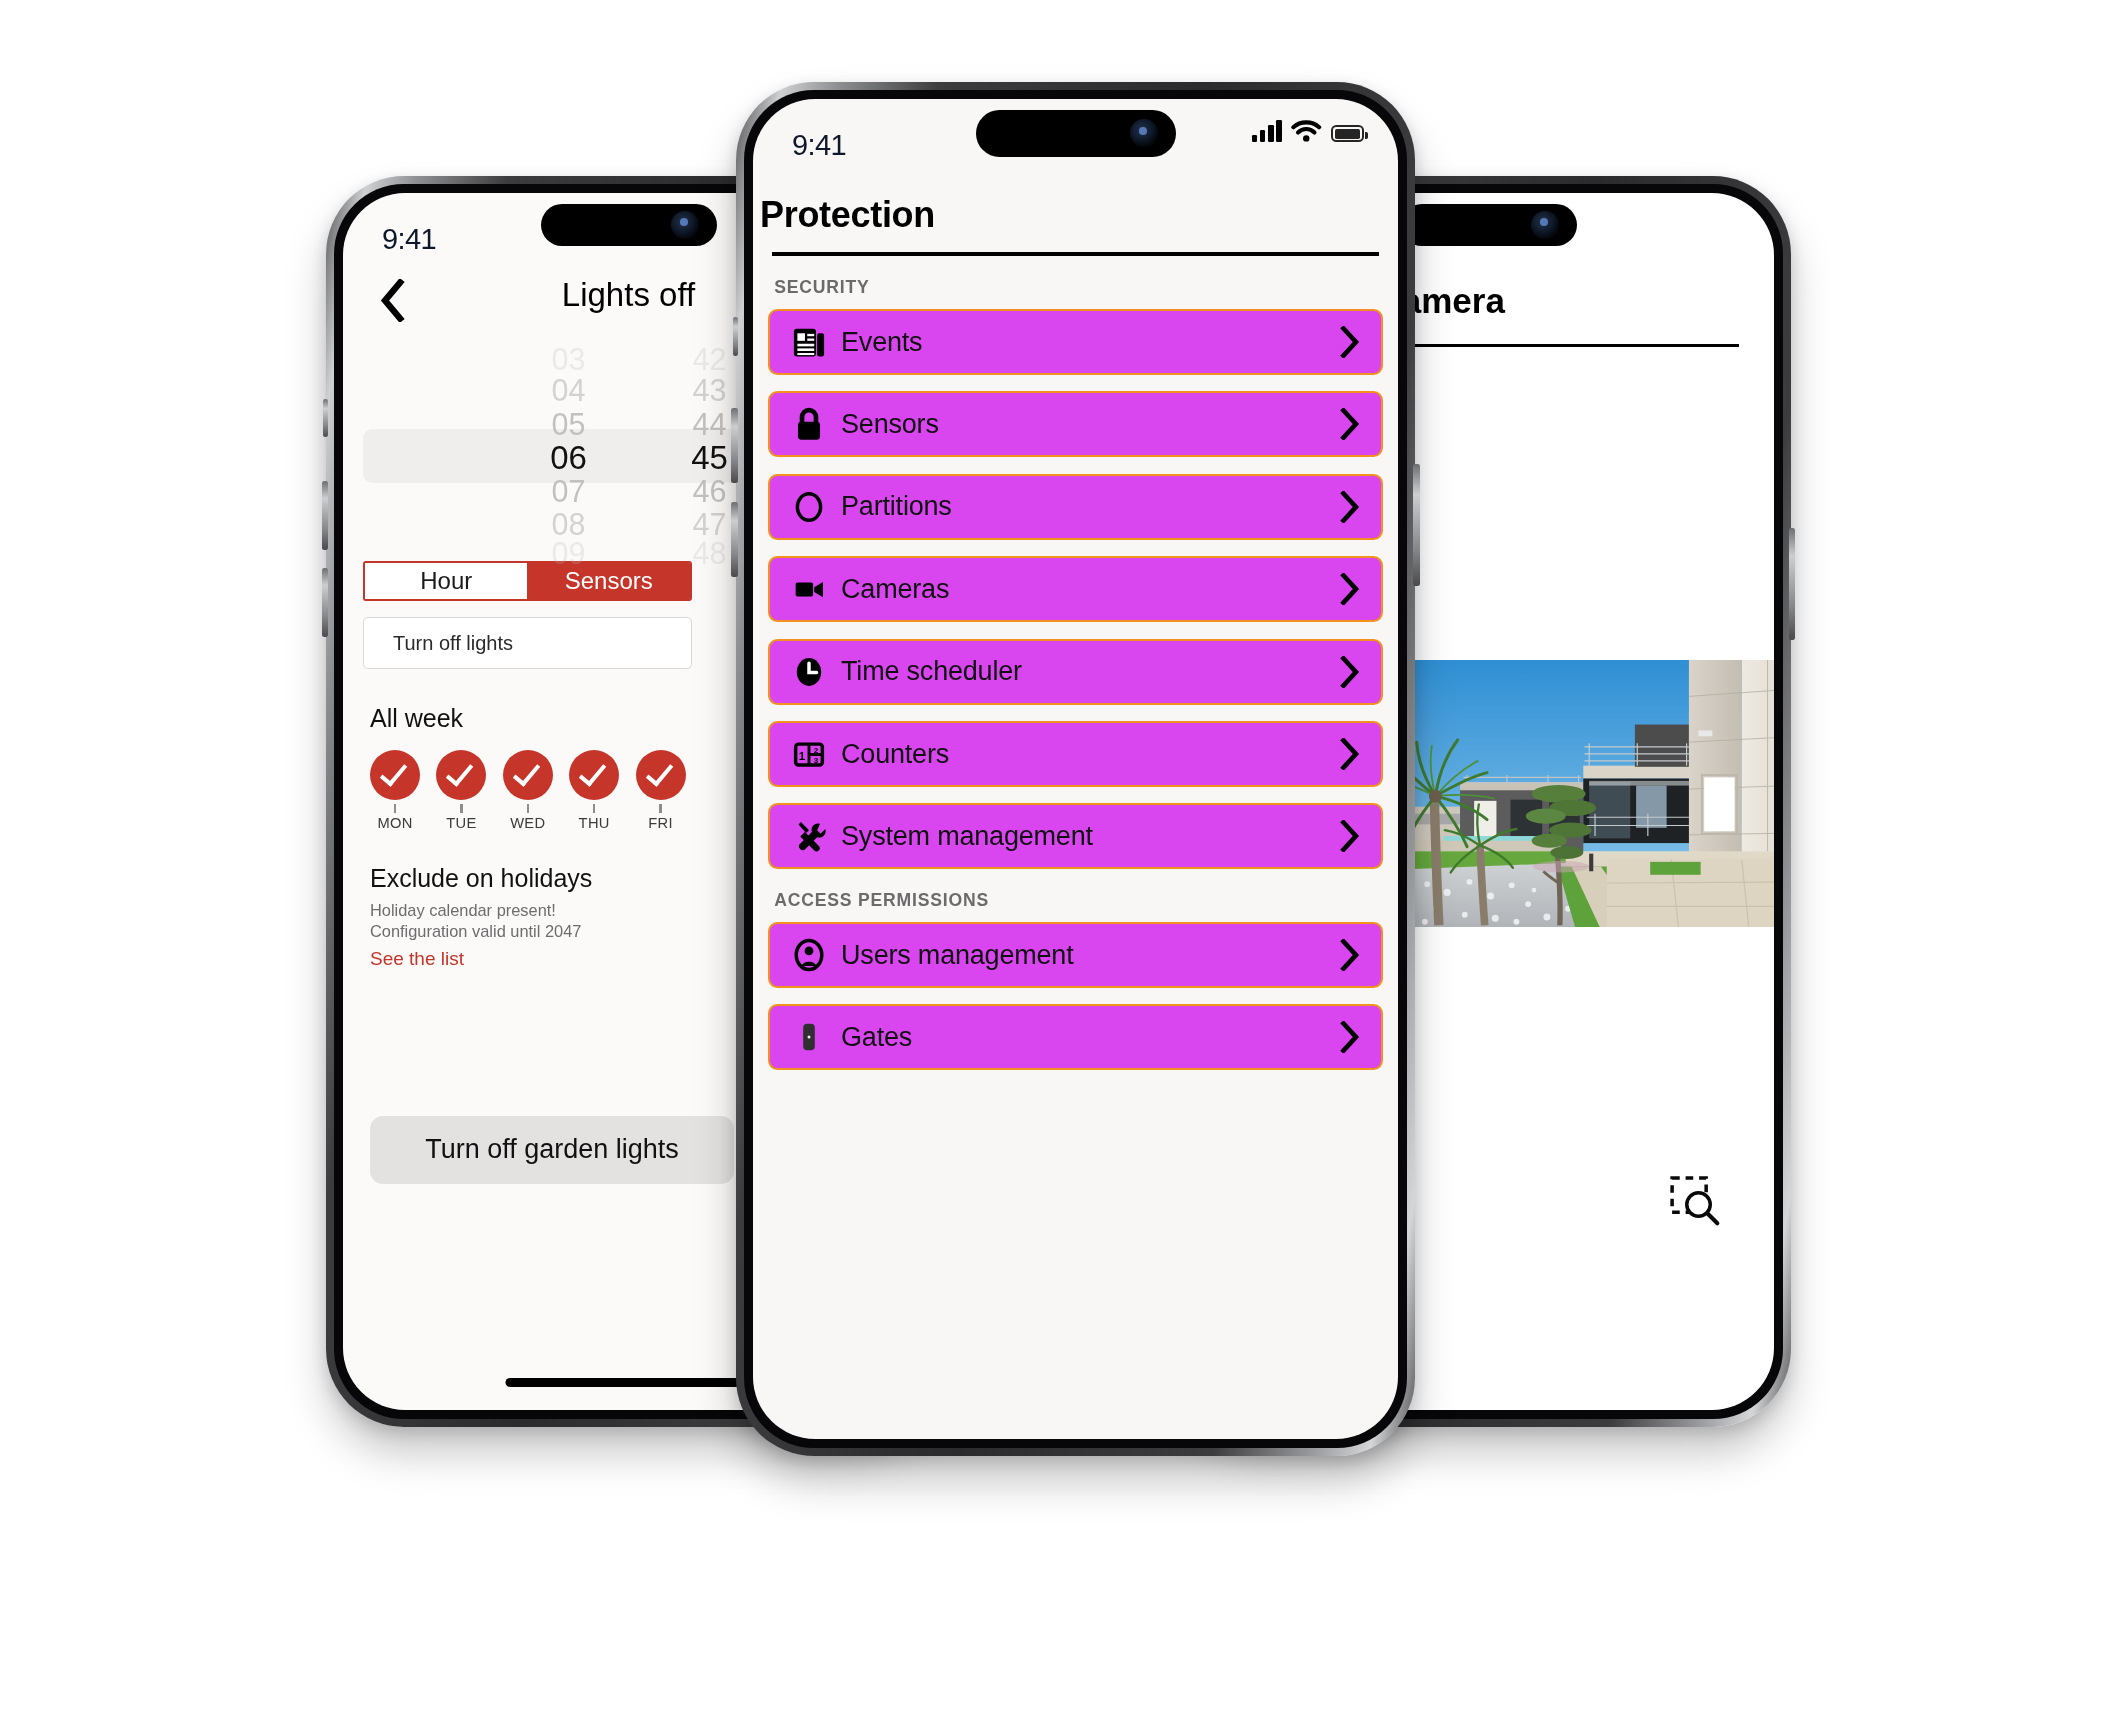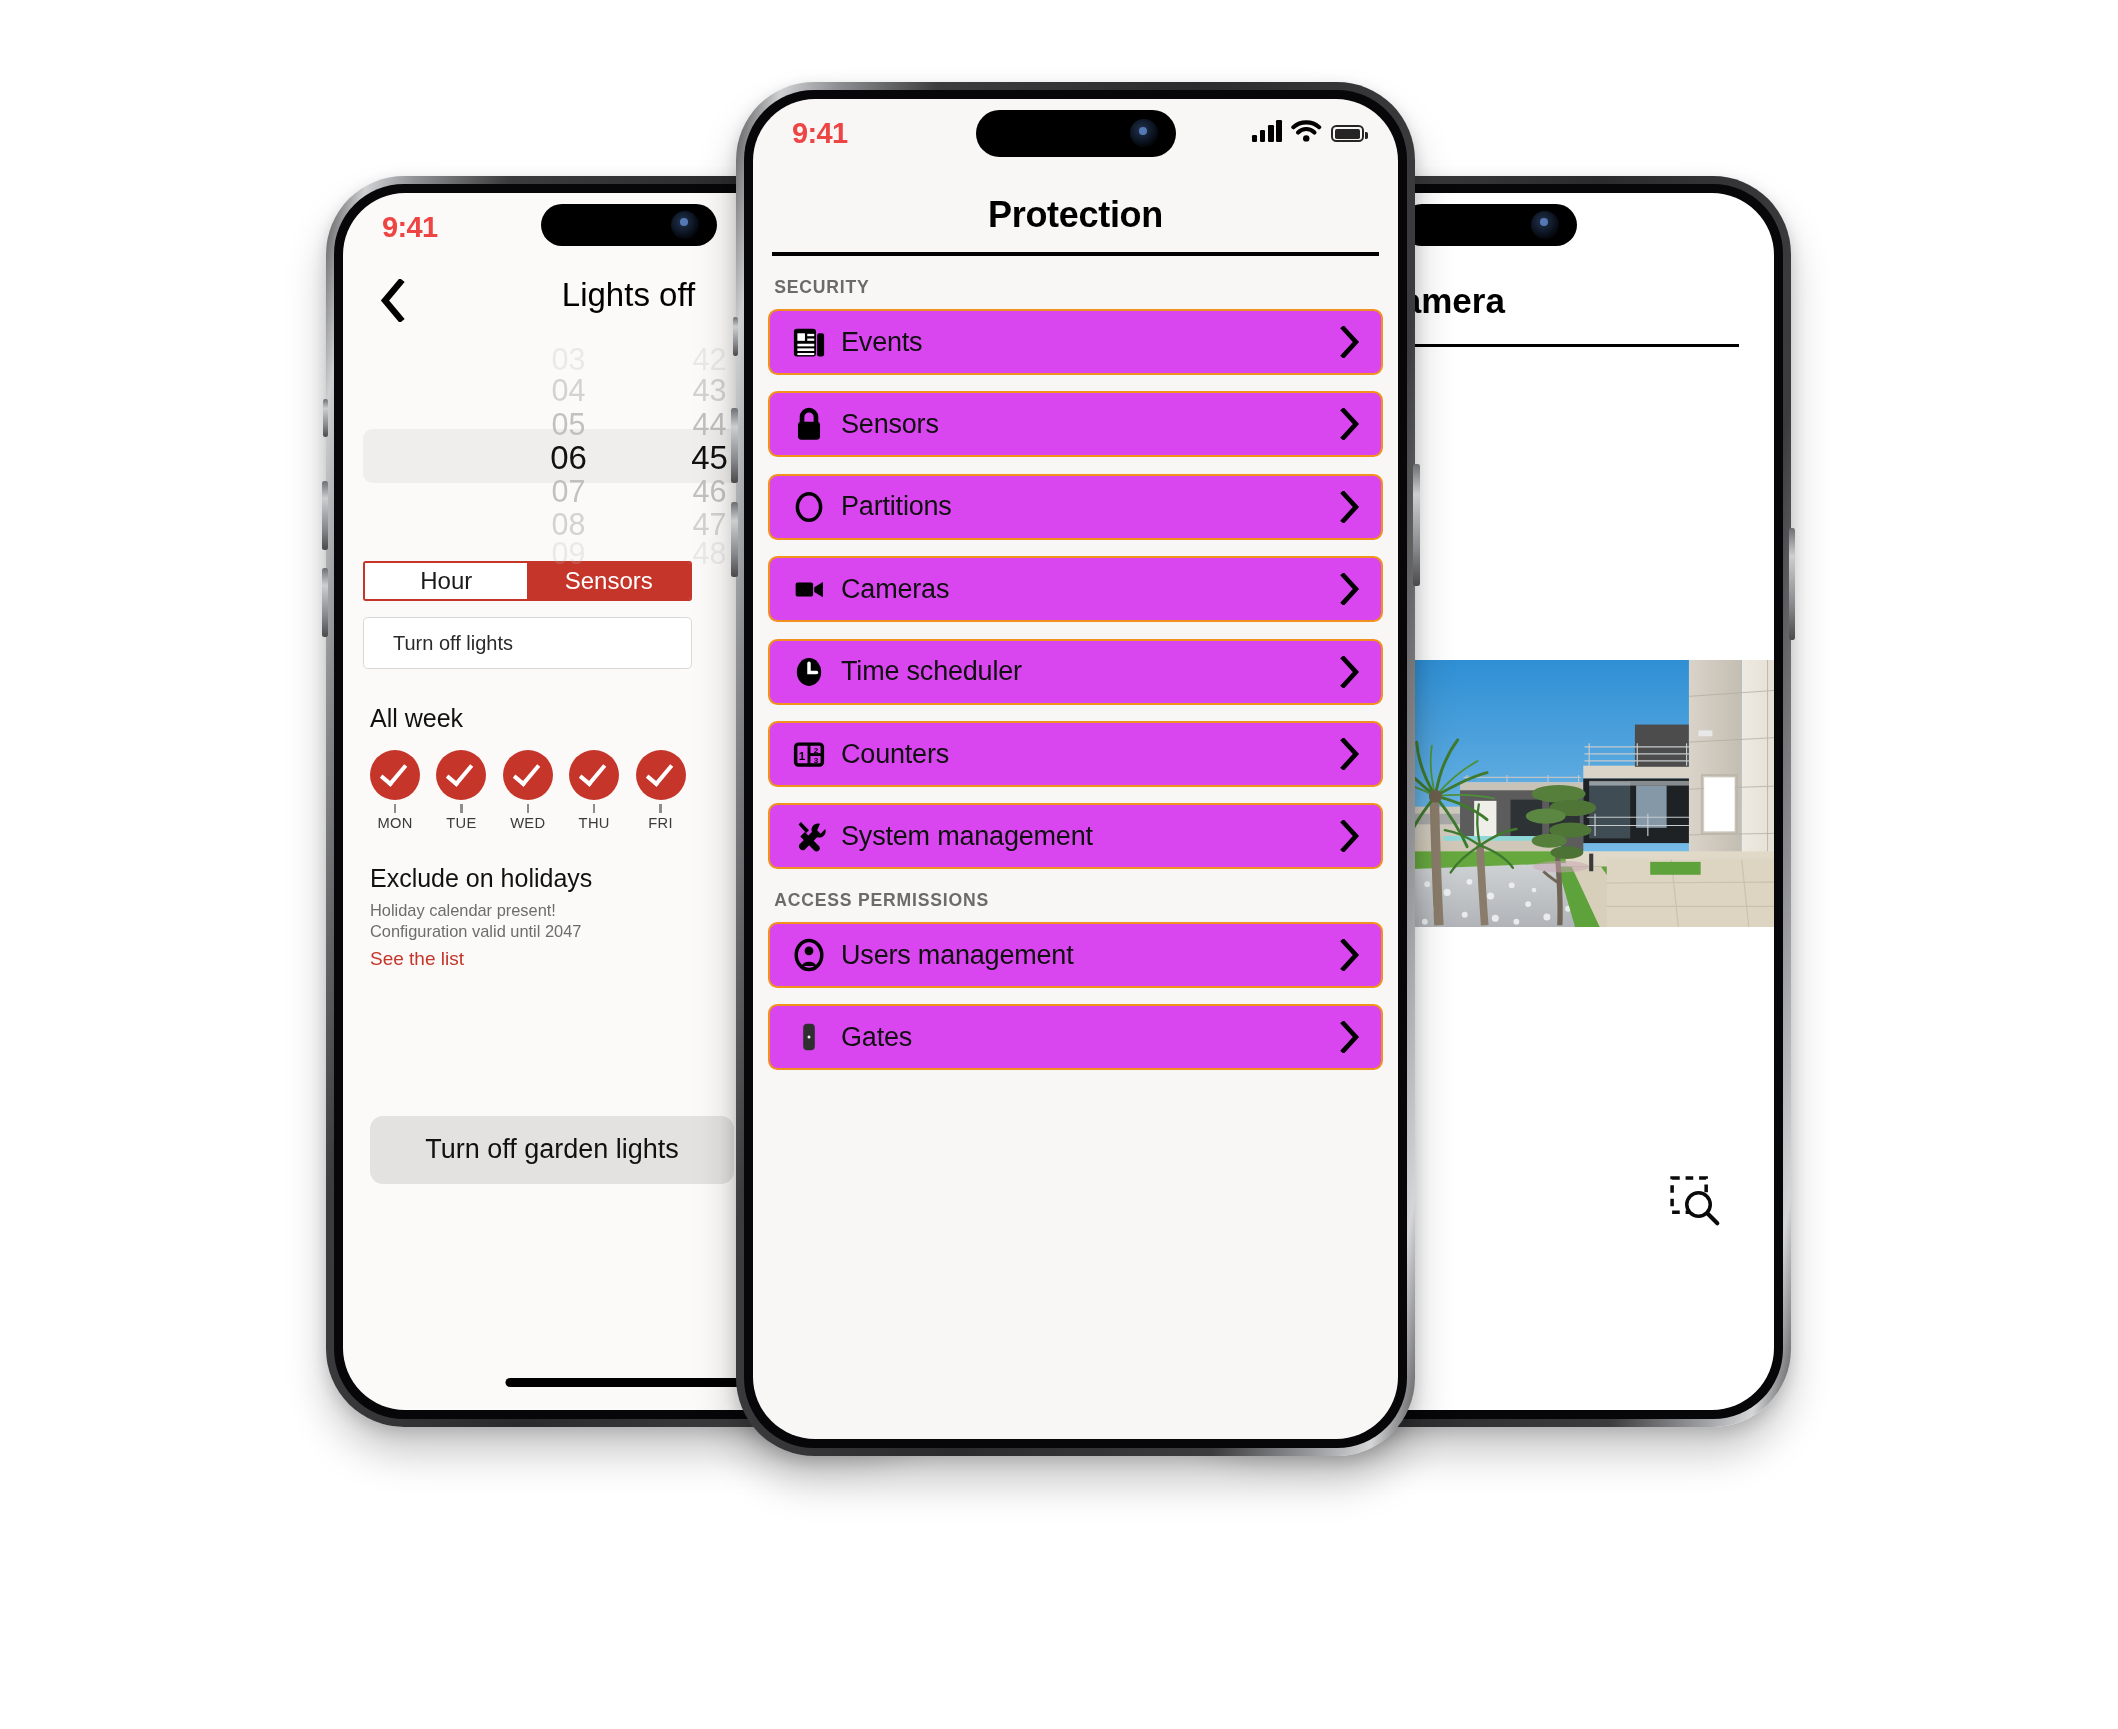--- a/index.html
+++ b/index.html
@@ -32,41 +32,41 @@
     width: 100%; height: 100%;
     border-radius: 62px;
     background: #f8f7f5;
     overflow: hidden;
   }
   .btn-side { position:absolute; background: linear-gradient(180deg,#6d6e71,#cdced0 25%,#86878a 70%,#4a4a4c);
               border-radius: 2.3px; }
 
   
   .statusbar { position:absolute; left:0; right:0; top:0; height:70px; z-index:5; }
-  .sb-time { position:absolute; left:39px; top:18px; font-size:29px; font-weight:700; color:#ef4444;
+  .sb-time { position:absolute; left:39px; top:30px; font-size:29px; font-weight:400; color:#0f172a;
              letter-spacing:-0.6px; }
   .island { position:absolute; top:10.6px; border-radius:36px; background:#000; }
   .island .lens { position:absolute; right:17.6px; top:50%; transform:translateY(-50%);
                   width:28px; height:28px; border-radius:50%;
                   background: radial-gradient(circle at 42% 38%, #22334e 0%, #0d1624 48%, #05070c 70%); }
   .island .lens::after{content:"";position:absolute;left:34%;top:28%;width:7.6px;height:7.6px;border-radius:50%;
                   background:#5e86c9;opacity:.85;}
   .sb-right { position:absolute; right:34px; top:20px; display:flex; align-items:flex-end; gap:9.4px; }
   .bars { display:flex; align-items:flex-end; gap:2.9px; height:22px;}
   .bars i { display:block; width:5.3px; background:#000; border-radius:1.2px; }
   .bars i:nth-child(1){height:7.6px} .bars i:nth-child(2){height:12.3px}
   .bars i:nth-child(3){height:17px} .bars i:nth-child(4){height:22px}
   .batt { width:33px; height:17px; border:2.3px solid #000; border-radius:5.3px; position:relative; opacity:.85;}
   .batt::before{content:"";position:absolute;left:1.8px;top:1.8px;bottom:1.8px;right:1.8px;background:#000;border-radius:1.8px;}
   .batt::after{content:"";position:absolute;right:-5.9px;top:4.7px;width:2.9px;height:6.5px;background:#000;border-radius:0 1.8px 1.8px 0;}
 
   
   #phone-center { left:736px; top:82px; width:679px; height:1374px; z-index:30; }
   #phone-center .island { left:50%; transform:translateX(-50%); width:200px; height:47px; }
-  .c-title { text-align:center; font-size:36px; font-weight:700; color:#000; margin-top:22px; letter-spacing:-0.3px;}
+  .c-title { font-size:36px; font-weight:700; color:#000; margin-top:22px; letter-spacing:-0.3px;padding-left:7px;}
   .c-rule { height:4.1px; background:#000; margin:16.4px 19px 0 19px; }
   .c-scroll { padding:0 15.3px; }
   .sec-label { font-size:17.6px; font-weight:700; letter-spacing:0.8px; color:#6b6b6b; margin:21px 0 10.6px 5.9px; }
   .card {
     display:flex; align-items:center;
     height:66px; border:2.3px solid #f0921d; border-radius:9.4px;
     background:#d946ef; margin-bottom:16.4px; padding:0 16.4px;
   }
   .card .ico { width:45px; flex:0 0 45px; display:flex; align-items:center; justify-content:center; }
   .card .lbl { flex:1; font-size:27px; color:#101010; margin-left:9.4px; letter-spacing:-0.2px;}

